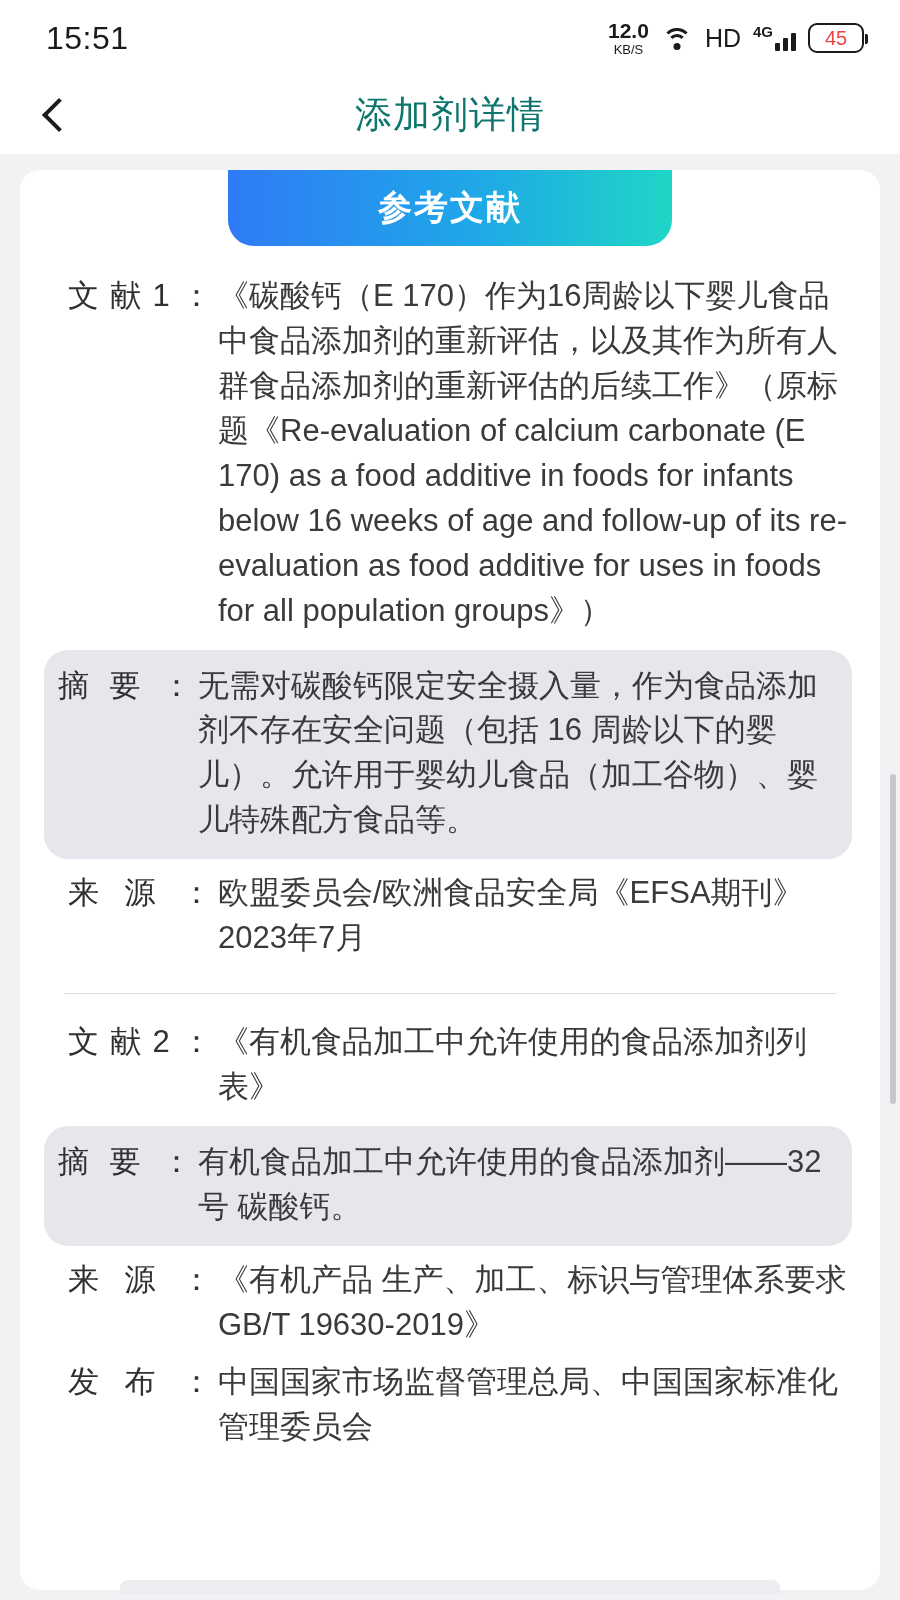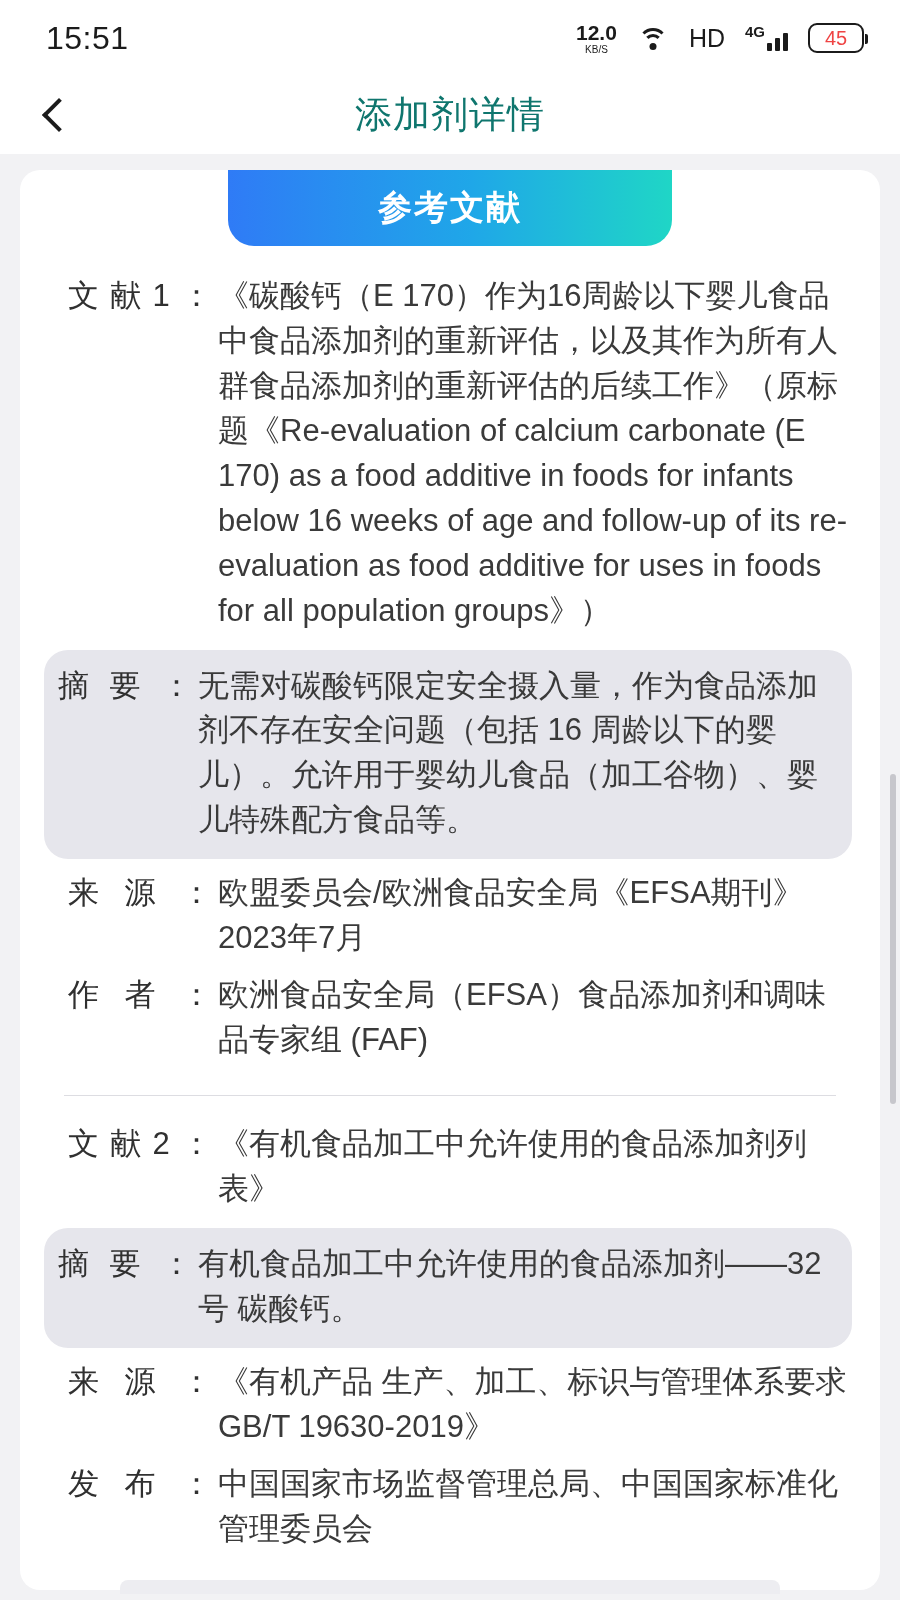--- a/index.html
+++ b/index.html
@@ -28,31 +28,31 @@
     padding: 0 36px 0 46px;
   }
   .status-time {
     font-size: 32px;
     color: #1b1b1b;
     letter-spacing: 0.5px;
   }
   .status-right {
     display: flex;
     align-items: center;
-    gap: 20px;
+    gap: 12px;
   }
   .net-speed {
     display: flex;
     flex-direction: column;
     align-items: center;
     line-height: 1;
     color: #1b1b1b;
   }
   .net-speed .val { font-size: 21px; font-weight: bold; }
-  .net-speed .unit { font-size: 10px; margin-top: 2px; }
+  .net-speed .unit { font-size: 13px; margin-top: 2px; }
   .wifi-icon { width: 32px; height: 24px; position: relative; }
   .wifi-icon i {
     position: absolute;
     left: 50%;
     border: 3px solid #1b1b1b;
     border-bottom-color: transparent;
     border-left-color: transparent;
     border-right-color: transparent;
     border-radius: 50%;
     transform: translateX(-50%);
@@ -286,24 +286,20 @@
         <div class="row highlight">
           <div class="label">摘要：</div>
           <div class="val">无需对碳酸钙限定安全摄入量，作为食品添加剂不存在安全问题（包括 16 周龄以下的婴儿）。允许用于婴幼儿食品（加工谷物）、婴儿特殊配方食品等。</div>
         </div>
 
         <div class="row">
           <div class="label">来源：</div>
           <div class="val">欧盟委员会/欧洲食品安全局《EFSA期刊》2023年7月</div>
         </div>
 
-        <div class="row">
-          <div class="label">作者：</div>
-          <div class="val">欧洲食品安全局（EFSA）食品添加剂和调味品专家组 (FAF)</div>
-        </div>
 
         <div class="divider"></div>
 
         <div class="row">
           <div class="label">文献2：</div>
           <div class="val">《有机食品加工中允许使用的食品添加剂列表》</div>
         </div>
 
         <div class="row highlight">
           <div class="label">摘要：</div>

